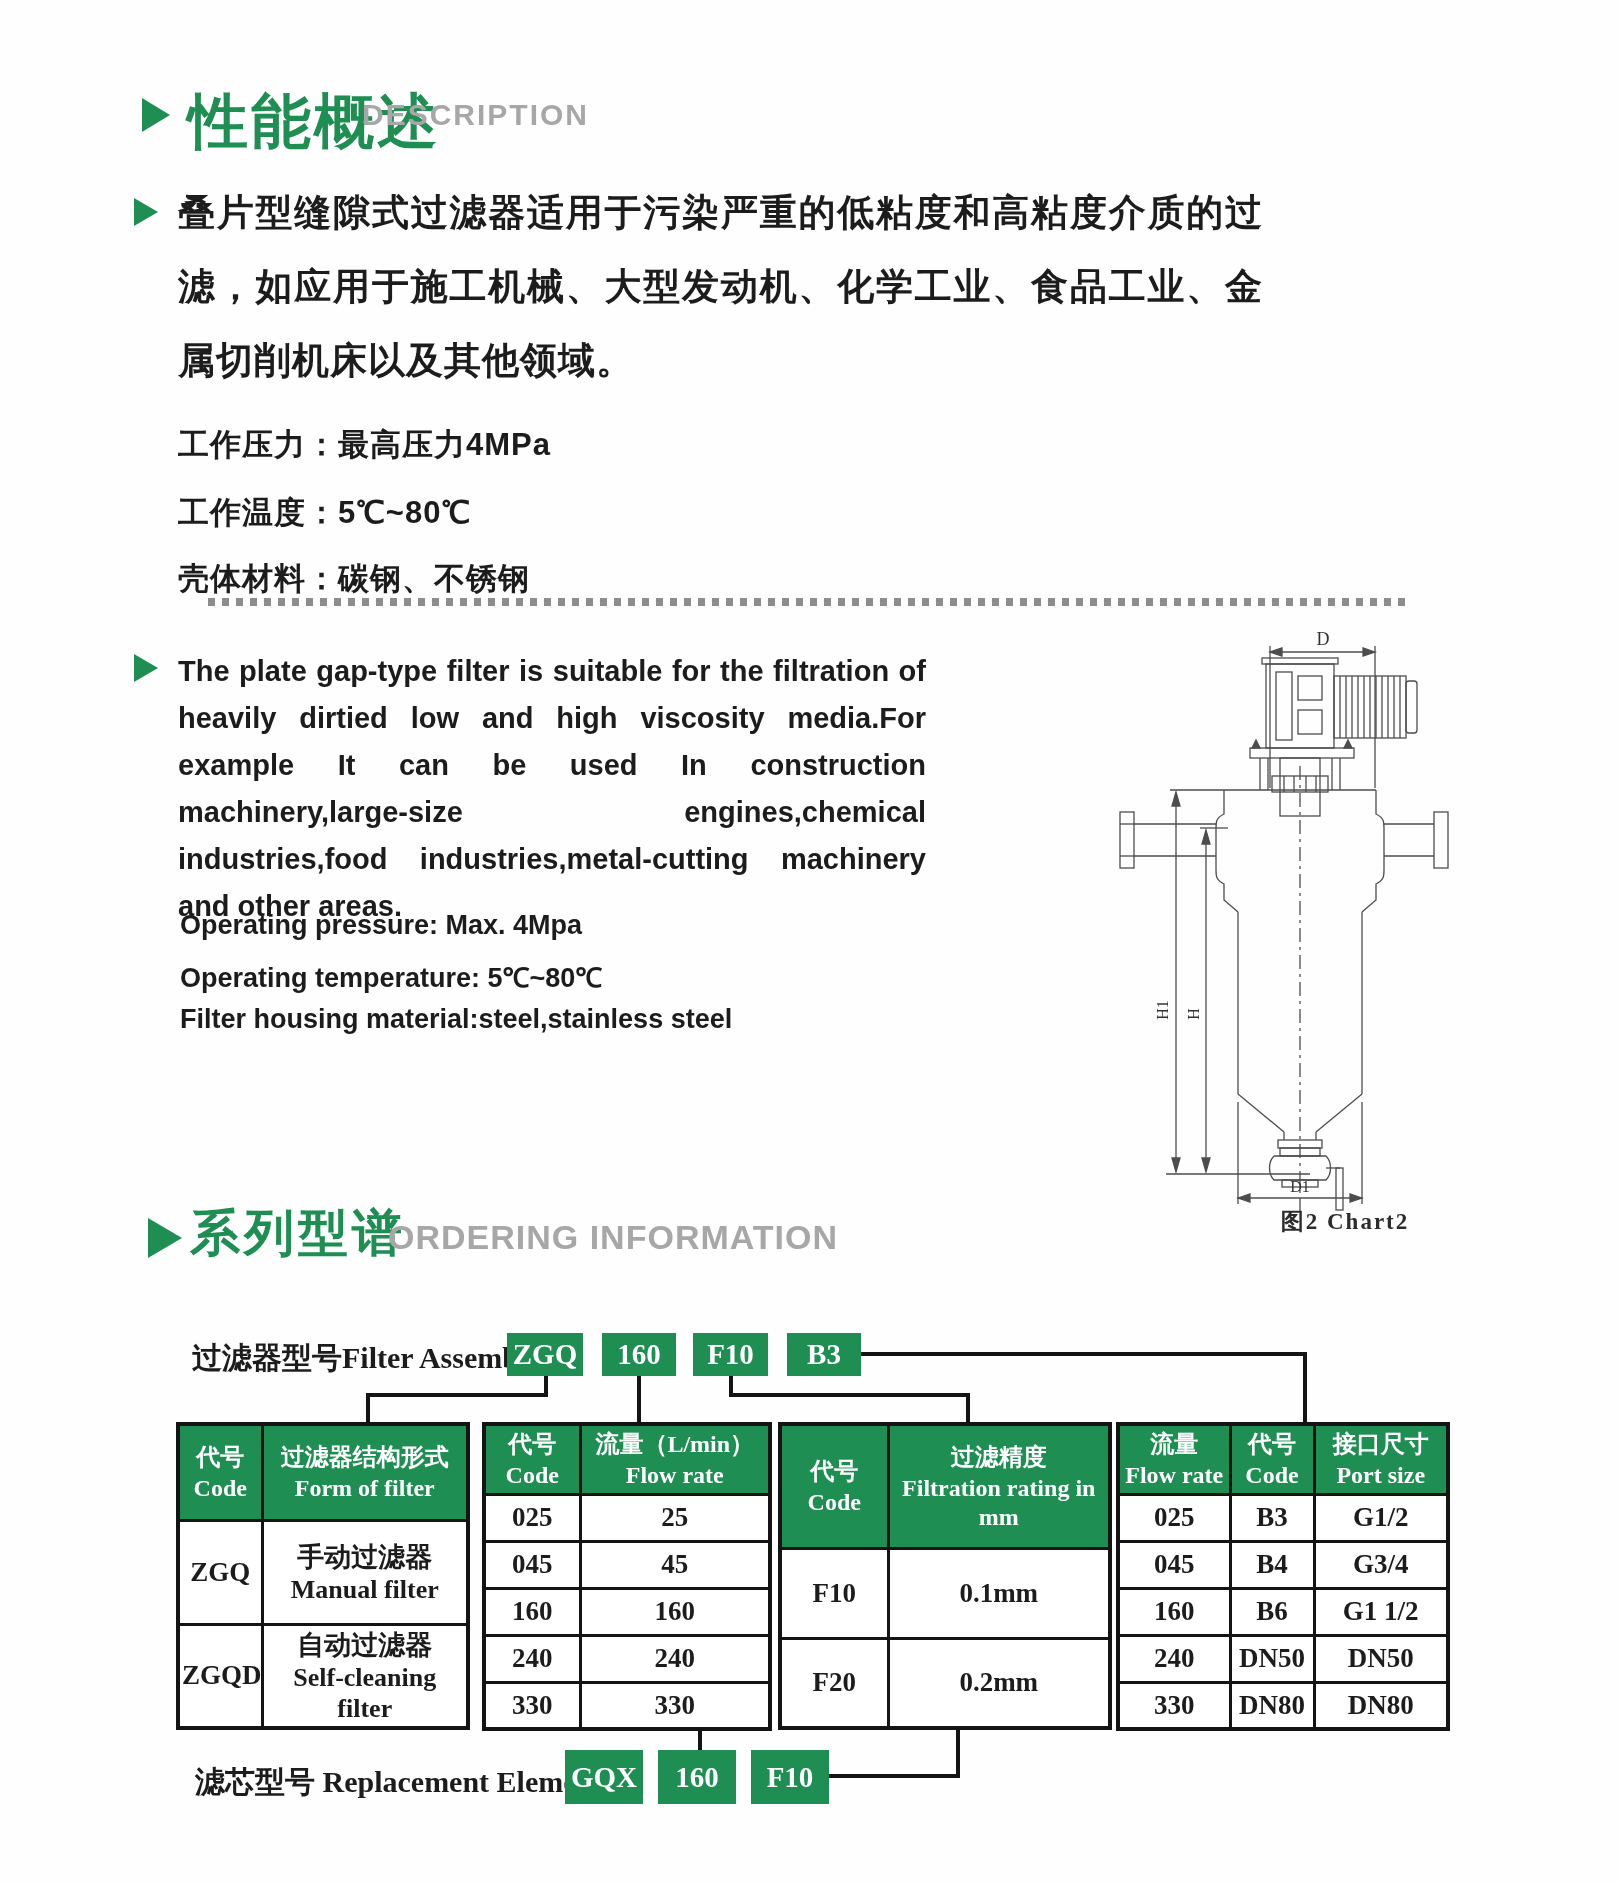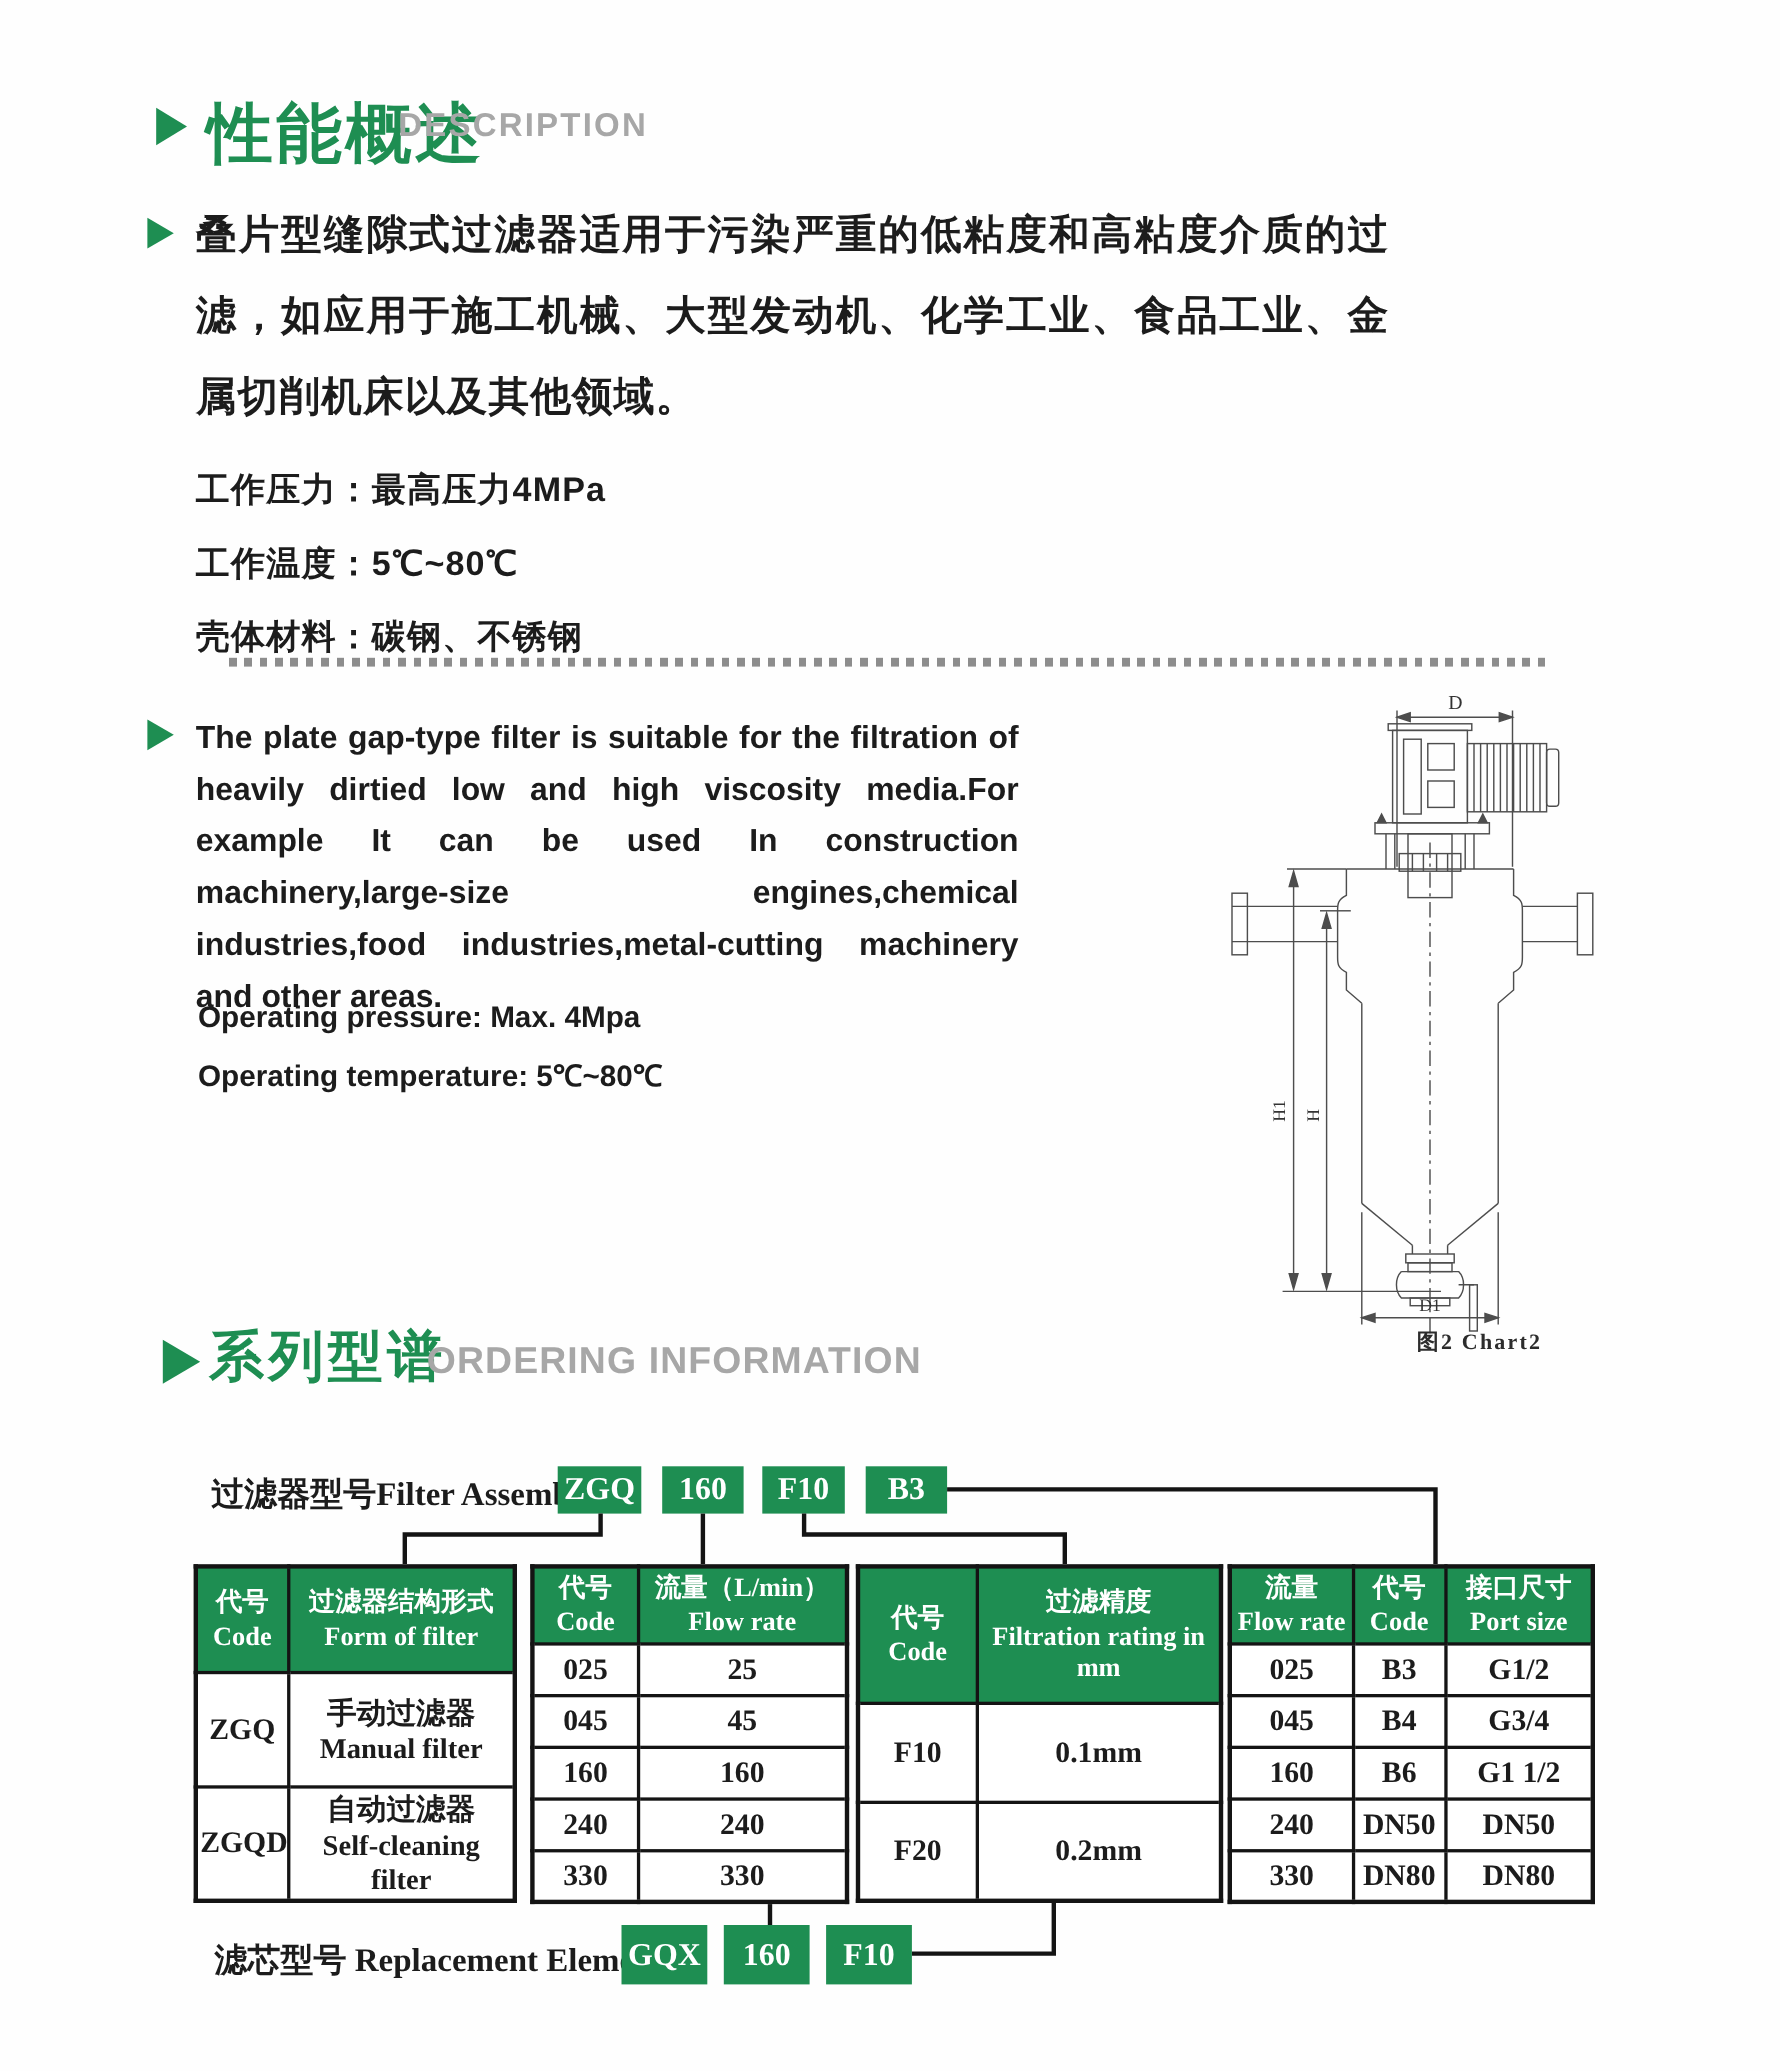--- a/index.html
+++ b/index.html
@@ -30,21 +30,21 @@
   table.ot{border-collapse:collapse;table-layout:fixed;background:#fff;
            font-family:"Liberation Serif",serif;}
   table.ot td,table.ot th{border:3px solid #141414;text-align:center;vertical-align:middle;padding:0 2px;}
   table.ot{border:4px solid #141414;}
   table.ot th{background:#1e8e52;color:#fff;font-weight:700;}
   .hz{font-size:24px;line-height:33px;}
   .he{font-size:24px;line-height:29px;}
   .cell{font-size:27px;font-weight:700;}
   .cz{font-size:27px;line-height:34px;font-weight:700;}
   .ce{font-size:26px;line-height:31px;font-weight:700;}
-  .caption{font-family:"Liberation Serif",serif;font-size:20px;font-weight:700;letter-spacing:2px;color:#2c2c2c;}
+  .caption{font-family:"Liberation Serif",serif;font-size:23px;font-weight:700;letter-spacing:2px;color:#2c2c2c;}
   svg text{font-family:"Liberation Serif",serif;fill:#333;}
   .connectors{pointer-events:none;}
 </style>
 </head>
 <body>
 
 <div class="page">
 
   <div class="abs" style="left:142px;top:98px;">
     <div class="tri-lg tri"></div>
@@ -63,20 +63,21 @@
 
   <div class="abs divider" style="left:208px;top:598px;width:1197px;"></div>
 
   <div class="abs" style="left:134px;top:654px;">
     <div class="tri-md tri"></div>
   </div>
   <div class="abs p-en" style="left:178px;top:648px;width:748px;">The plate gap-type filter is suitable for the filtration of heavily dirtied low and high viscosity media.For example It can be used In construction machinery,large-size engines,chemical industries,food industries,metal-cutting machinery and other areas.</div>
 
   <div class="abs spec-en" style="left:180px;top:910px;">Operating pressure: Max. 4Mpa</div>
   <div class="abs spec-en" style="left:180px;top:958px;">Operating temperature: 5℃~80℃</div>
+  <div class="abs spec-en" style="left:180px;top:1004px;">Filter housing material:steel,stainless steel</div>
 
   <svg class="abs" style="left:1078px;top:618px;" width="385" height="600" viewBox="0 0 385 600">
     <g stroke="#4d4d4d" stroke-width="1.3" fill="none">
 
       <line x1="192" y1="28" x2="192" y2="170"></line>
       <line x1="297" y1="28" x2="297" y2="170"></line>
       <line x1="192" y1="34" x2="297" y2="34"></line>
       <polygon points="192,34 204,30 204,38" fill="#4d4d4d"></polygon>
       <polygon points="297,34 285,30 285,38" fill="#4d4d4d"></polygon>
 

